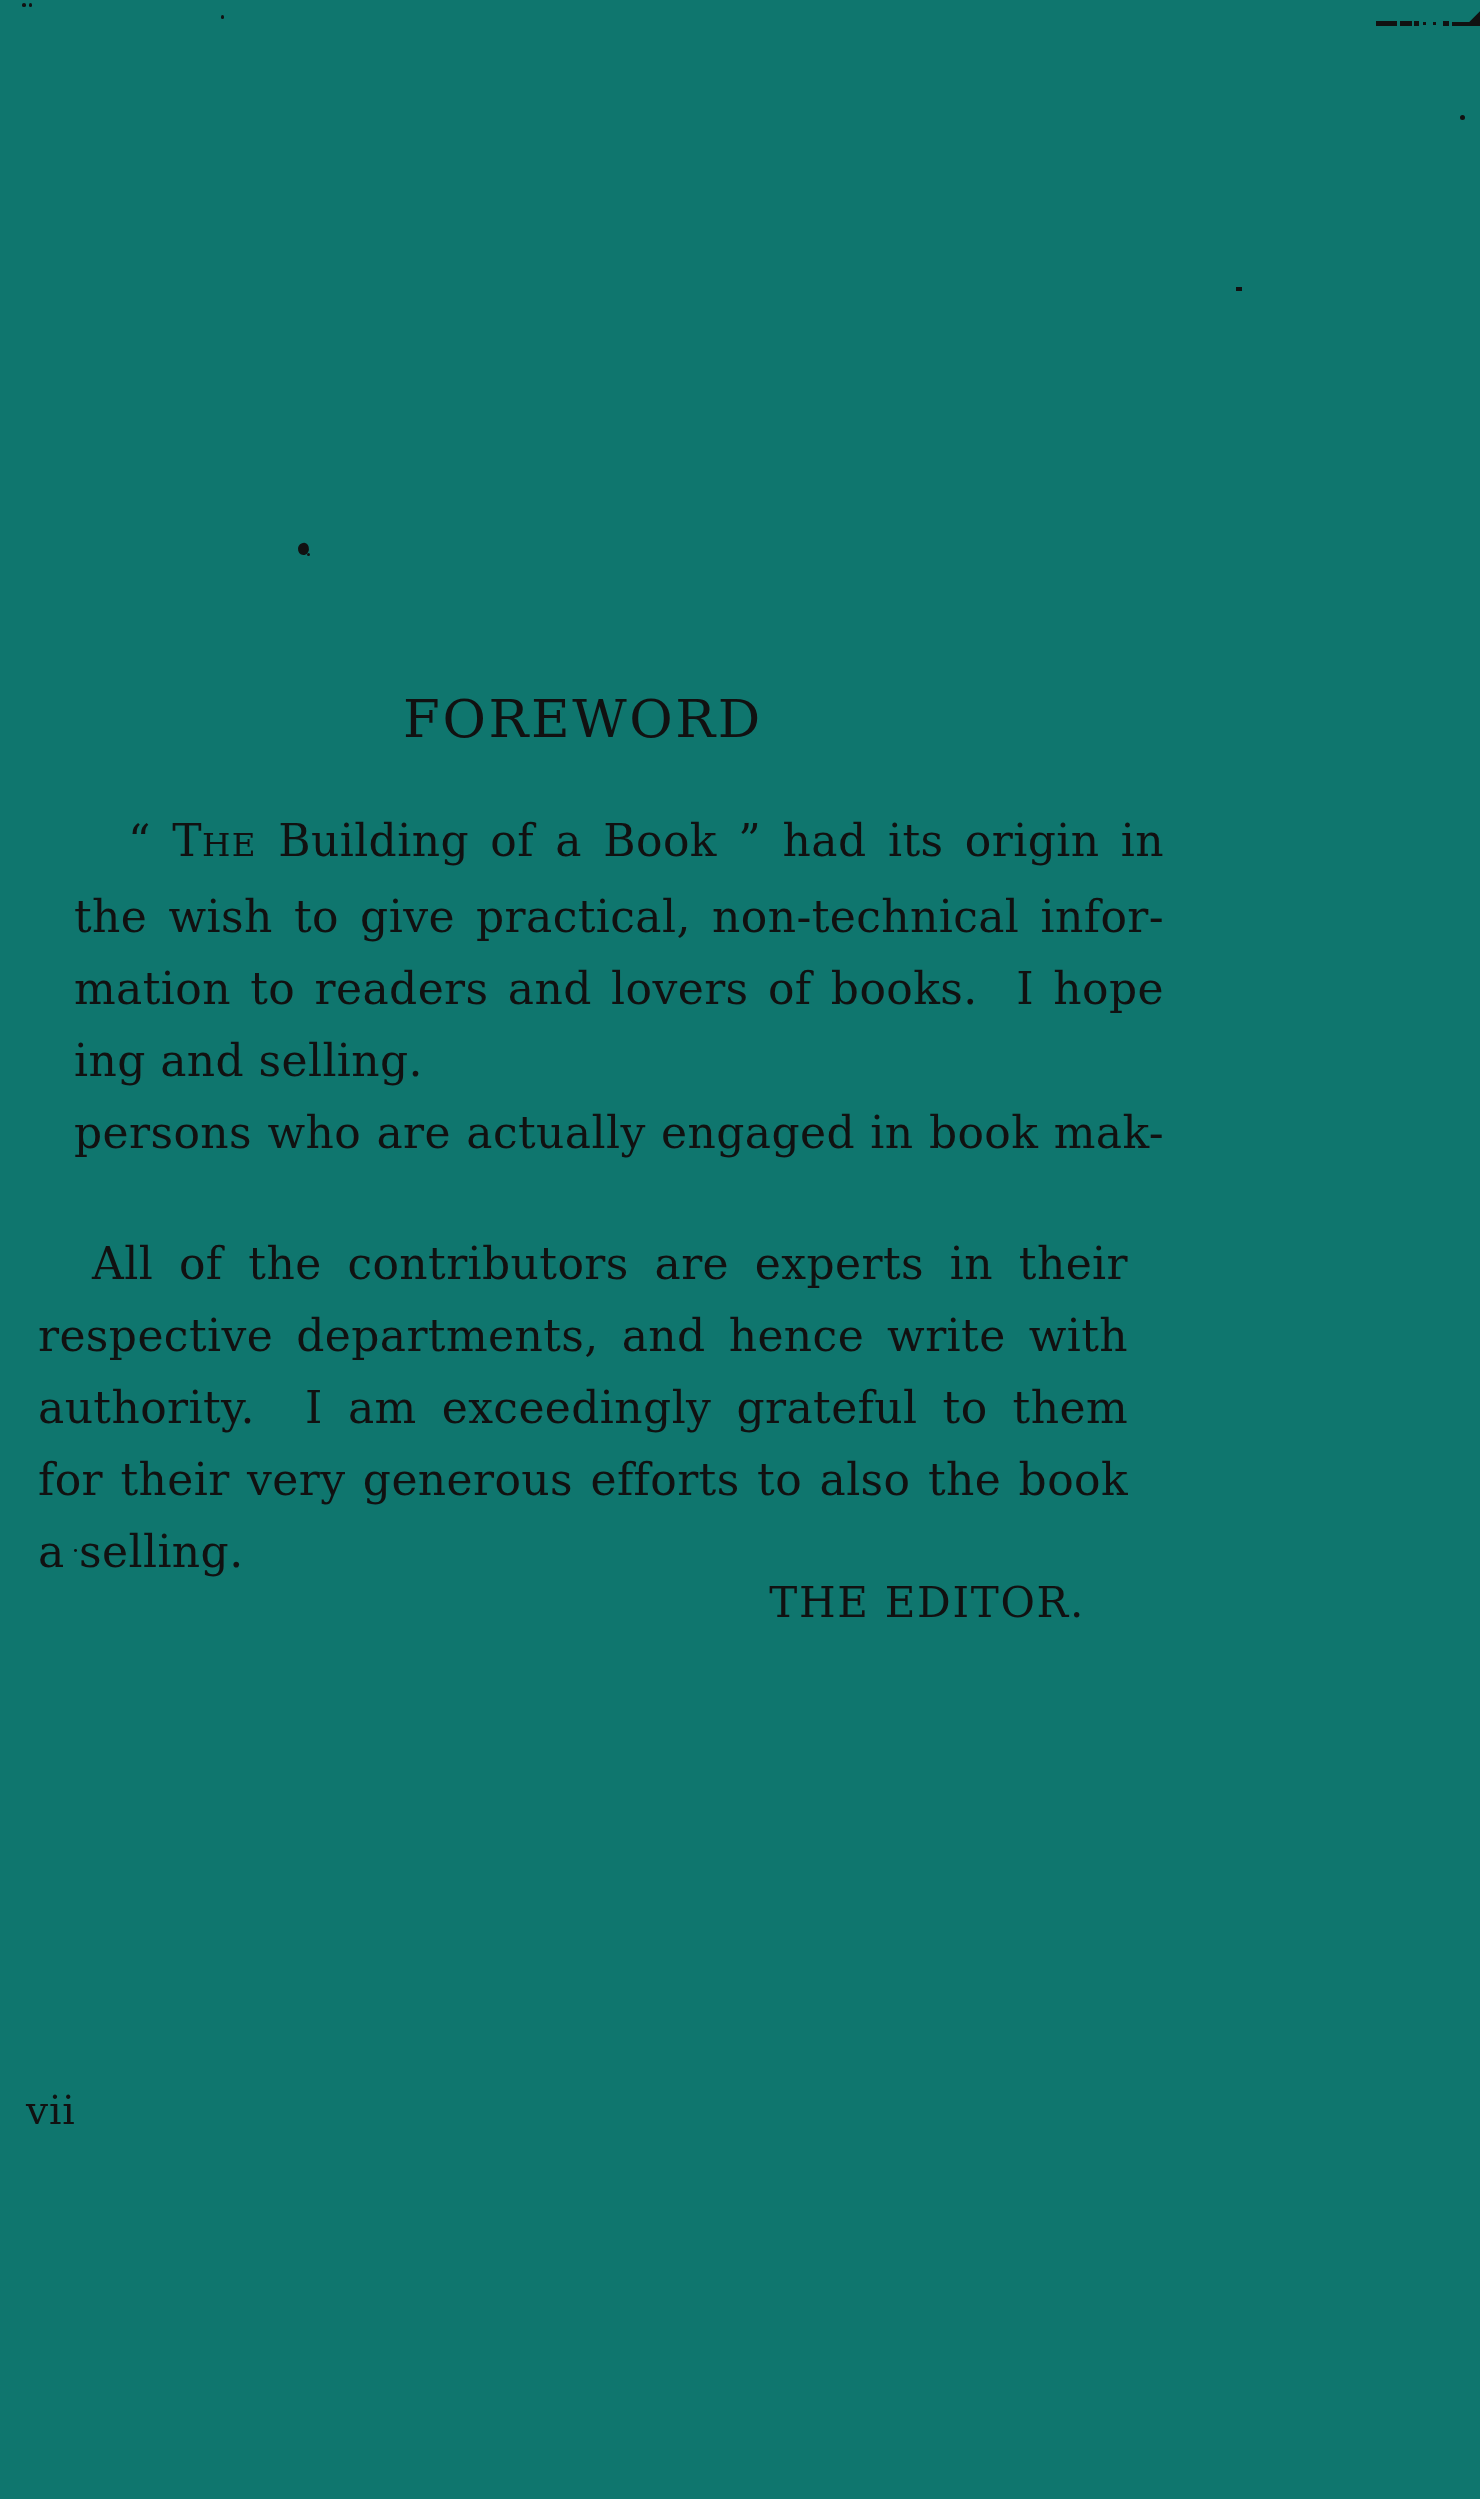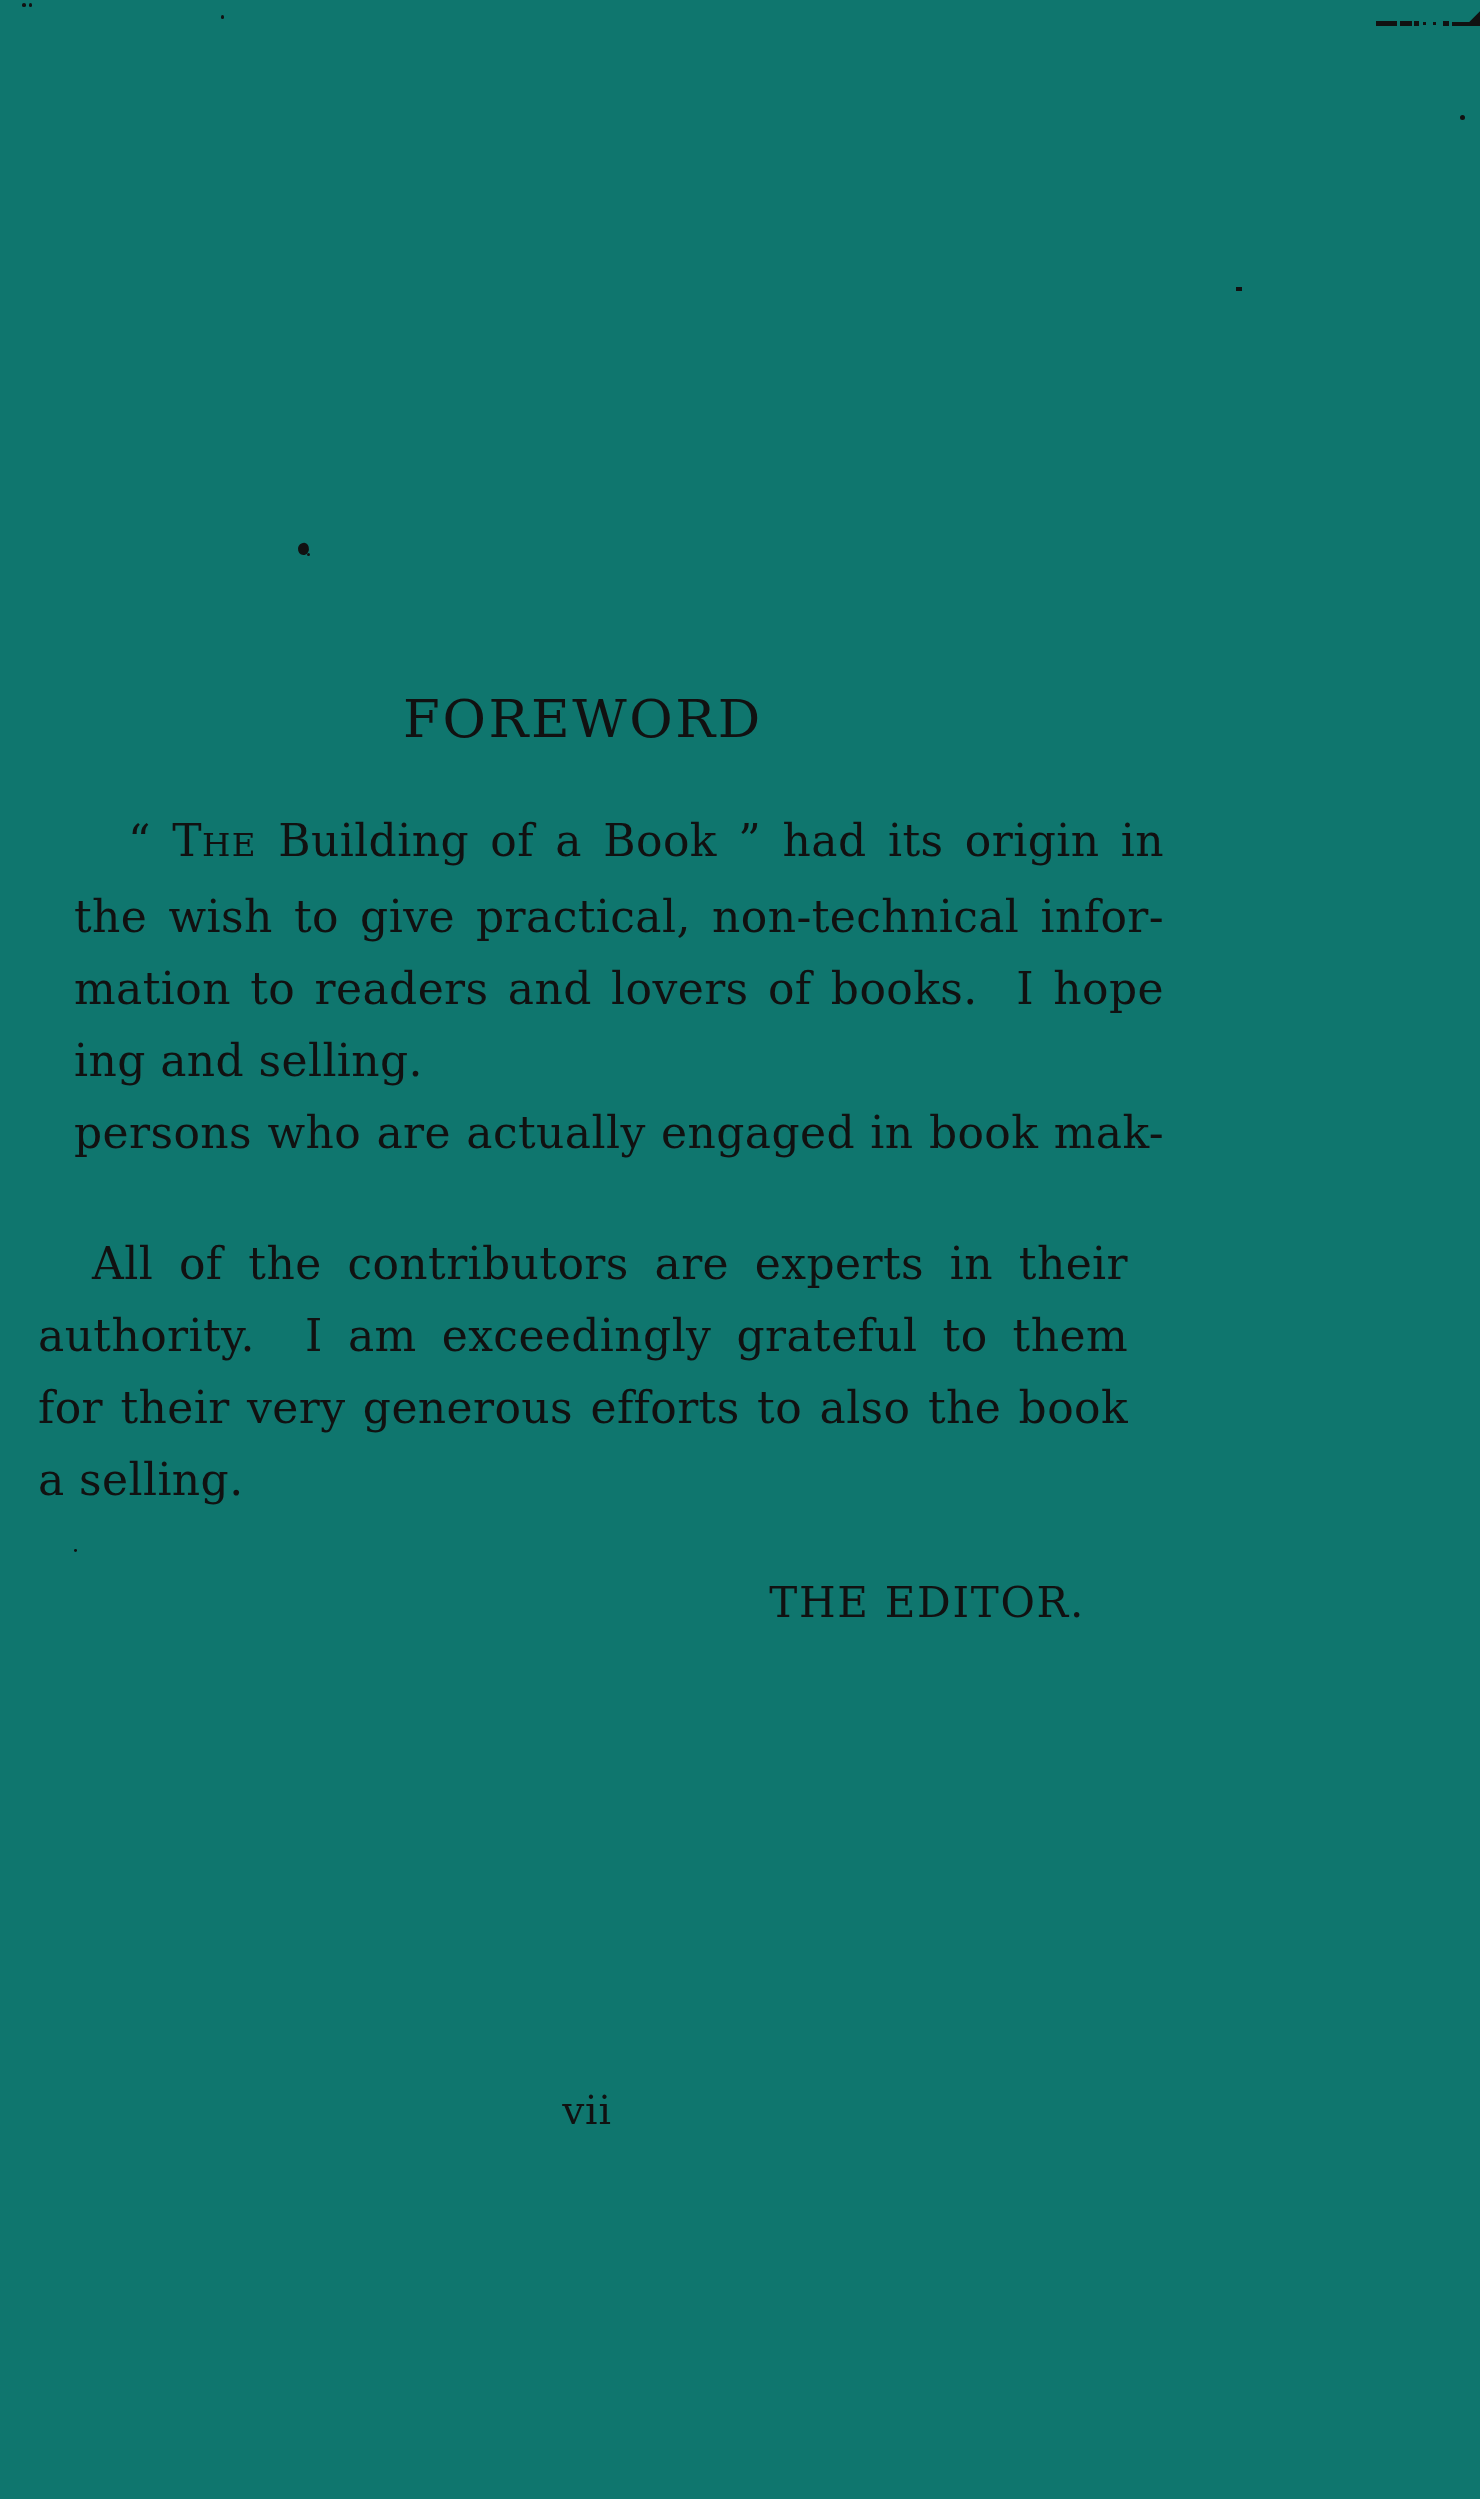--- a/index.html
+++ b/index.html
@@ -64,24 +64,23 @@
     box-sizing: border-box;
     text-align: right;
     font-size: 42px;
     line-height: 51px;
     letter-spacing: 1.7px;
     white-space: nowrap;
   }
   
   .page-number {
     position: absolute;
-    left: 42px;
+    left: 26px;
     top: 2085px;
     width: 1090px;
-    text-align: center;
     font-size: 39px;
     line-height: 51px;
     letter-spacing: 0.9px;
   }
   
   .artifact { position: absolute; background: #111111; }
   .dot { border-radius: 50%; }
   .speck-a { left: 22px; top: 3.4px;  width: 4.3px;  height: 3.4px; }
   .speck-b { left: 29px; top: 3.4px;  width: 3.4px;  height: 3.4px; }
   .speck-c { left: 221px; top: 15.4px; width: 3.4px; height: 3.4px; }
@@ -133,20 +132,21 @@
   <div class="para para-1">
     <div class="line jline indent"><span>“ T</span><span class="smallcaps">HE</span><span> Building of a Book ” had its origin in</span></div>
     <div class="line jline">the wish to give practical, non-technical infor-</div>
     <div class="line jline">mation to readers and lovers of books.&nbsp; I hope</div>
     <div class="line">ing and selling.</div>
     <div class="line jline">persons who are actually engaged in book mak-</div>
   </div>
 
   <div class="para para-2">
     <div class="line jline indent">All of the contributors are experts in their</div>
+    <div class="line jline">respective departments, and hence write with</div>
     <div class="line jline">authority.&nbsp; I am exceedingly grateful to them</div>
     <div class="line jline">for their very generous efforts to also the book</div>
     <div class="line">a selling.</div>
   </div>
 
   <div class="signature">THE EDITOR.</div>
 
   <div class="page-number">vii</div>
 
 </div>

